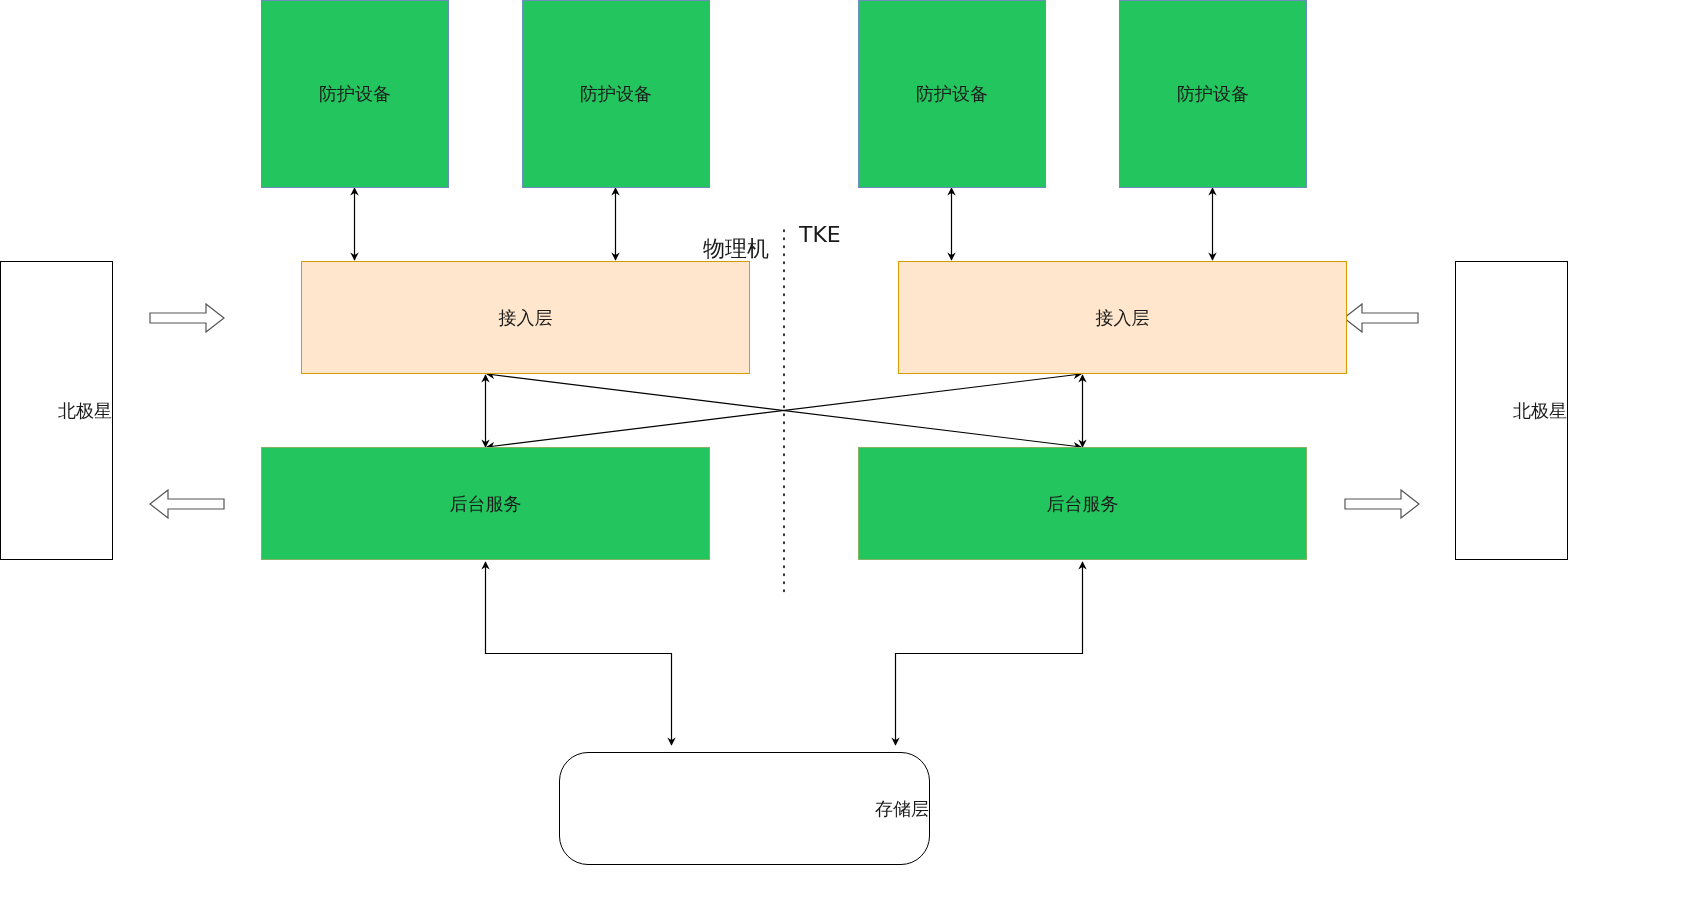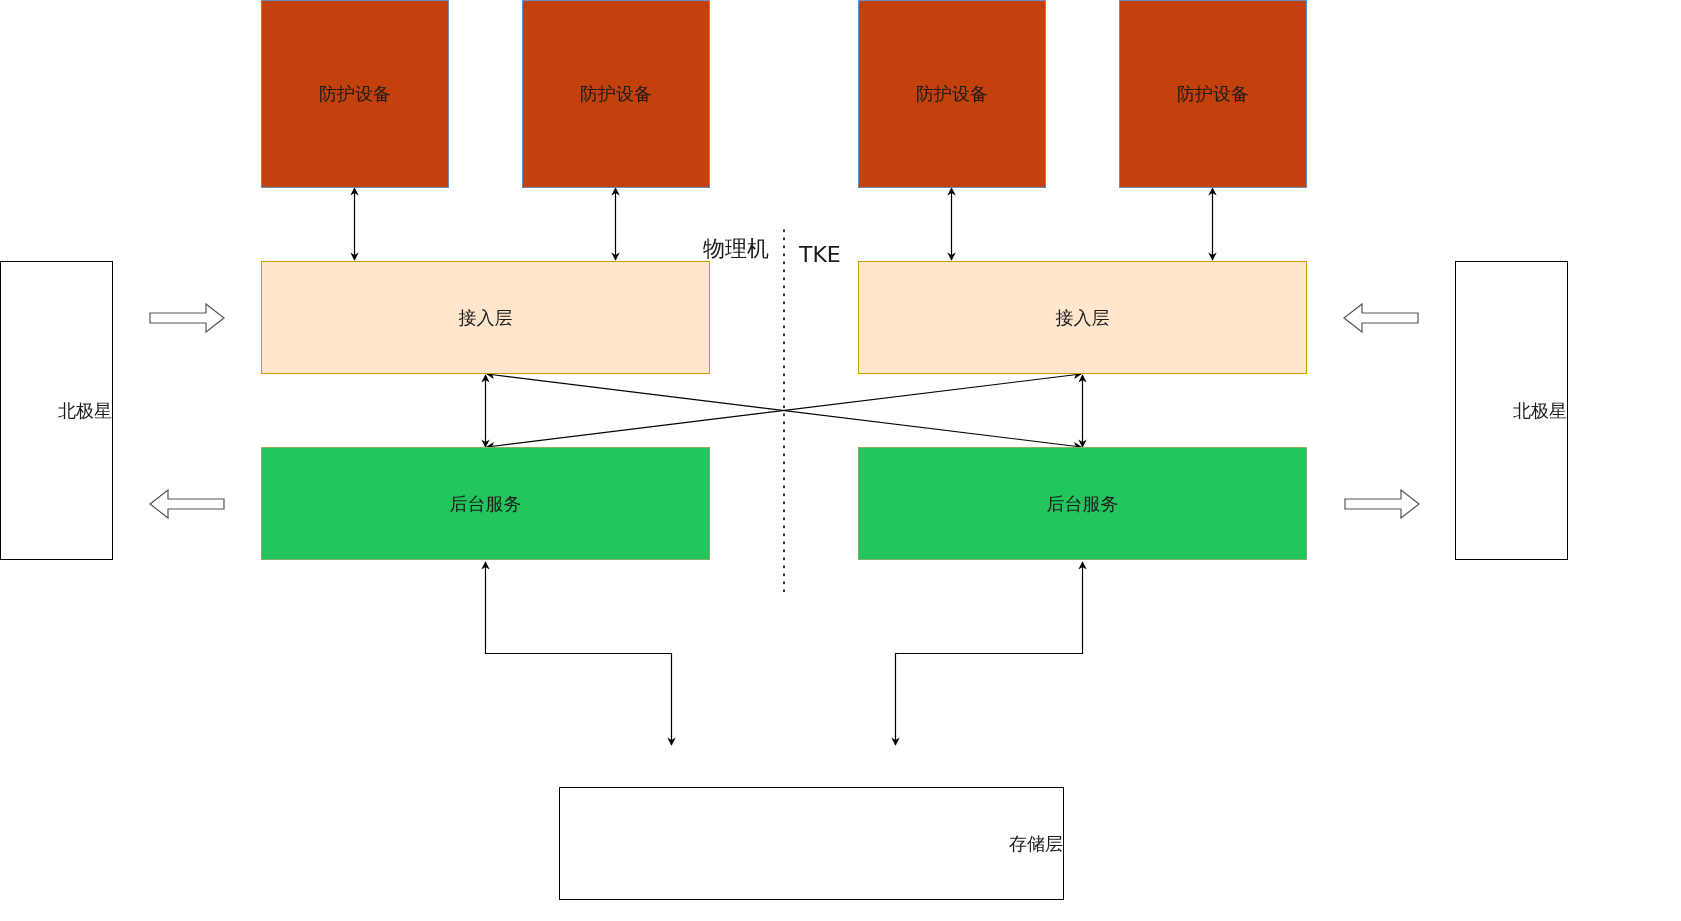--- a/index.html
+++ b/index.html
@@ -1,22 +1,22 @@
 <!DOCTYPE html>
 <html><head>
 <meta charset="utf-8">
 <style>
   html, body { margin: 0; padding: 0; background: #ffffff; }
   body { width: 1681px; height: 921px; position: relative; overflow: hidden;
          font-family: "DejaVu Sans", "Liberation Sans", sans-serif; }
   #canvas { position: absolute; left: 0; top: 0; width: 1681px; height: 921px; }
   .node { position: absolute; box-sizing: border-box; display: flex;
           align-items: center; justify-content: center; font-size: 18px; color: #1a1a1a; }
-  .guard { background: #c2410c; border: 1px solid #6c8ebf; text-align: center; }
-  .access { background: #ffe6cc; border: 1px solid #d79b00; }
+  .guard { background: #22c55e; border: 1px solid #6c8ebf; text-align: center; }
+  .access { background: #ffe6cc; border: 1px solid #d79b00; margin-left: 40px; }
   .backend { background: #22c55e; border: 1px solid #82b366; }
   .plain { background: #ffffff; border: 1.3px solid #000000; justify-content: flex-end; }
   .label { position: absolute; font-size: 22px; color: #1a1a1a; white-space: nowrap; }
   svg.edges { position: absolute; left: 0; top: 0; }
 </style>
 </head>
 <body>
 
 <div id="canvas">
 
@@ -76,19 +76,19 @@
     <span>后台服务</span>
   </div>
 
   <div class="node plain" style="left:0px;top:261px;width:113px;height:299px;">
     <span>北极星</span>
   </div>
   <div class="node plain" style="left:1455px;top:261px;width:113px;height:299px;">
     <span>北极星</span>
   </div>
 
-  <div class="node plain" style="left:559px;top:787px;width:505px;height:113px;">
+  <div class="node plain" style="left:559px;top:752px;width:371px;height:113px;border-radius:29px;">
     <span>存储层</span>
   </div>
 
   <div class="label" style="left:703px;top:234px;">物理机</div>
-  <div class="label" style="left:799px;top:242px;text-align:right;">TKE</div>
+  <div class="label" style="left:799px;top:222px;text-align:right;">TKE</div>
 </div>
 
 </body></html>

